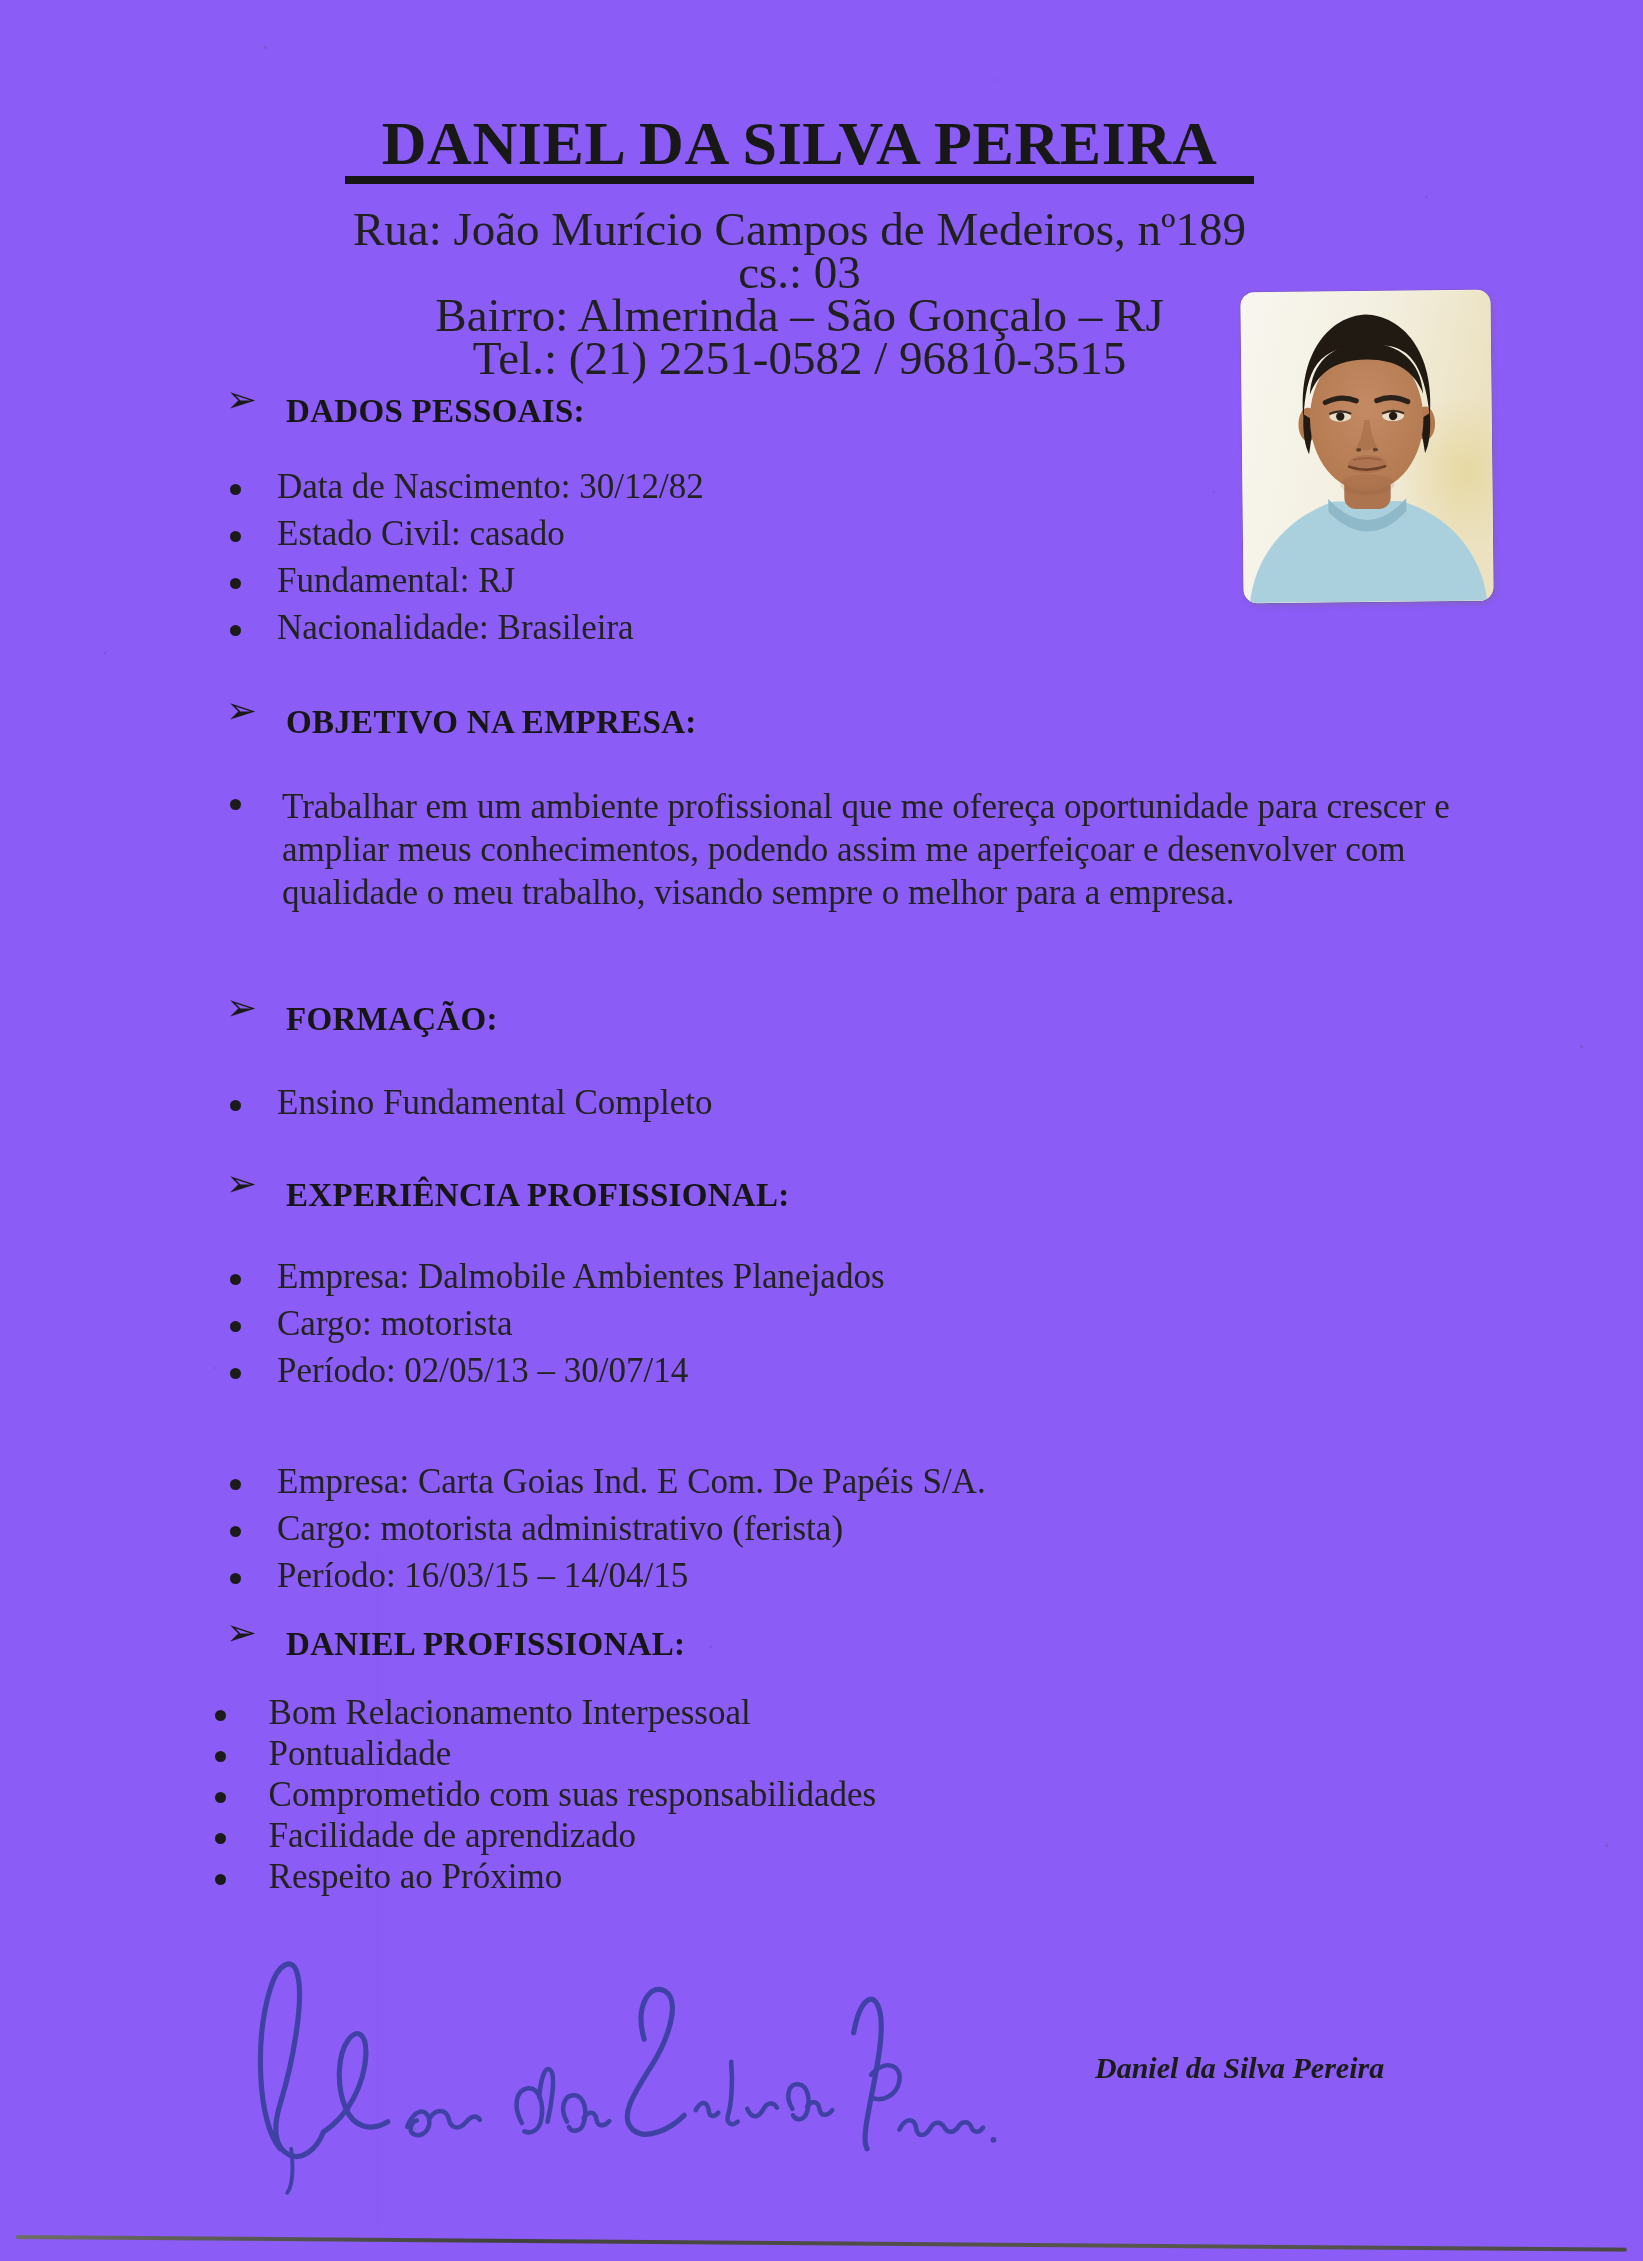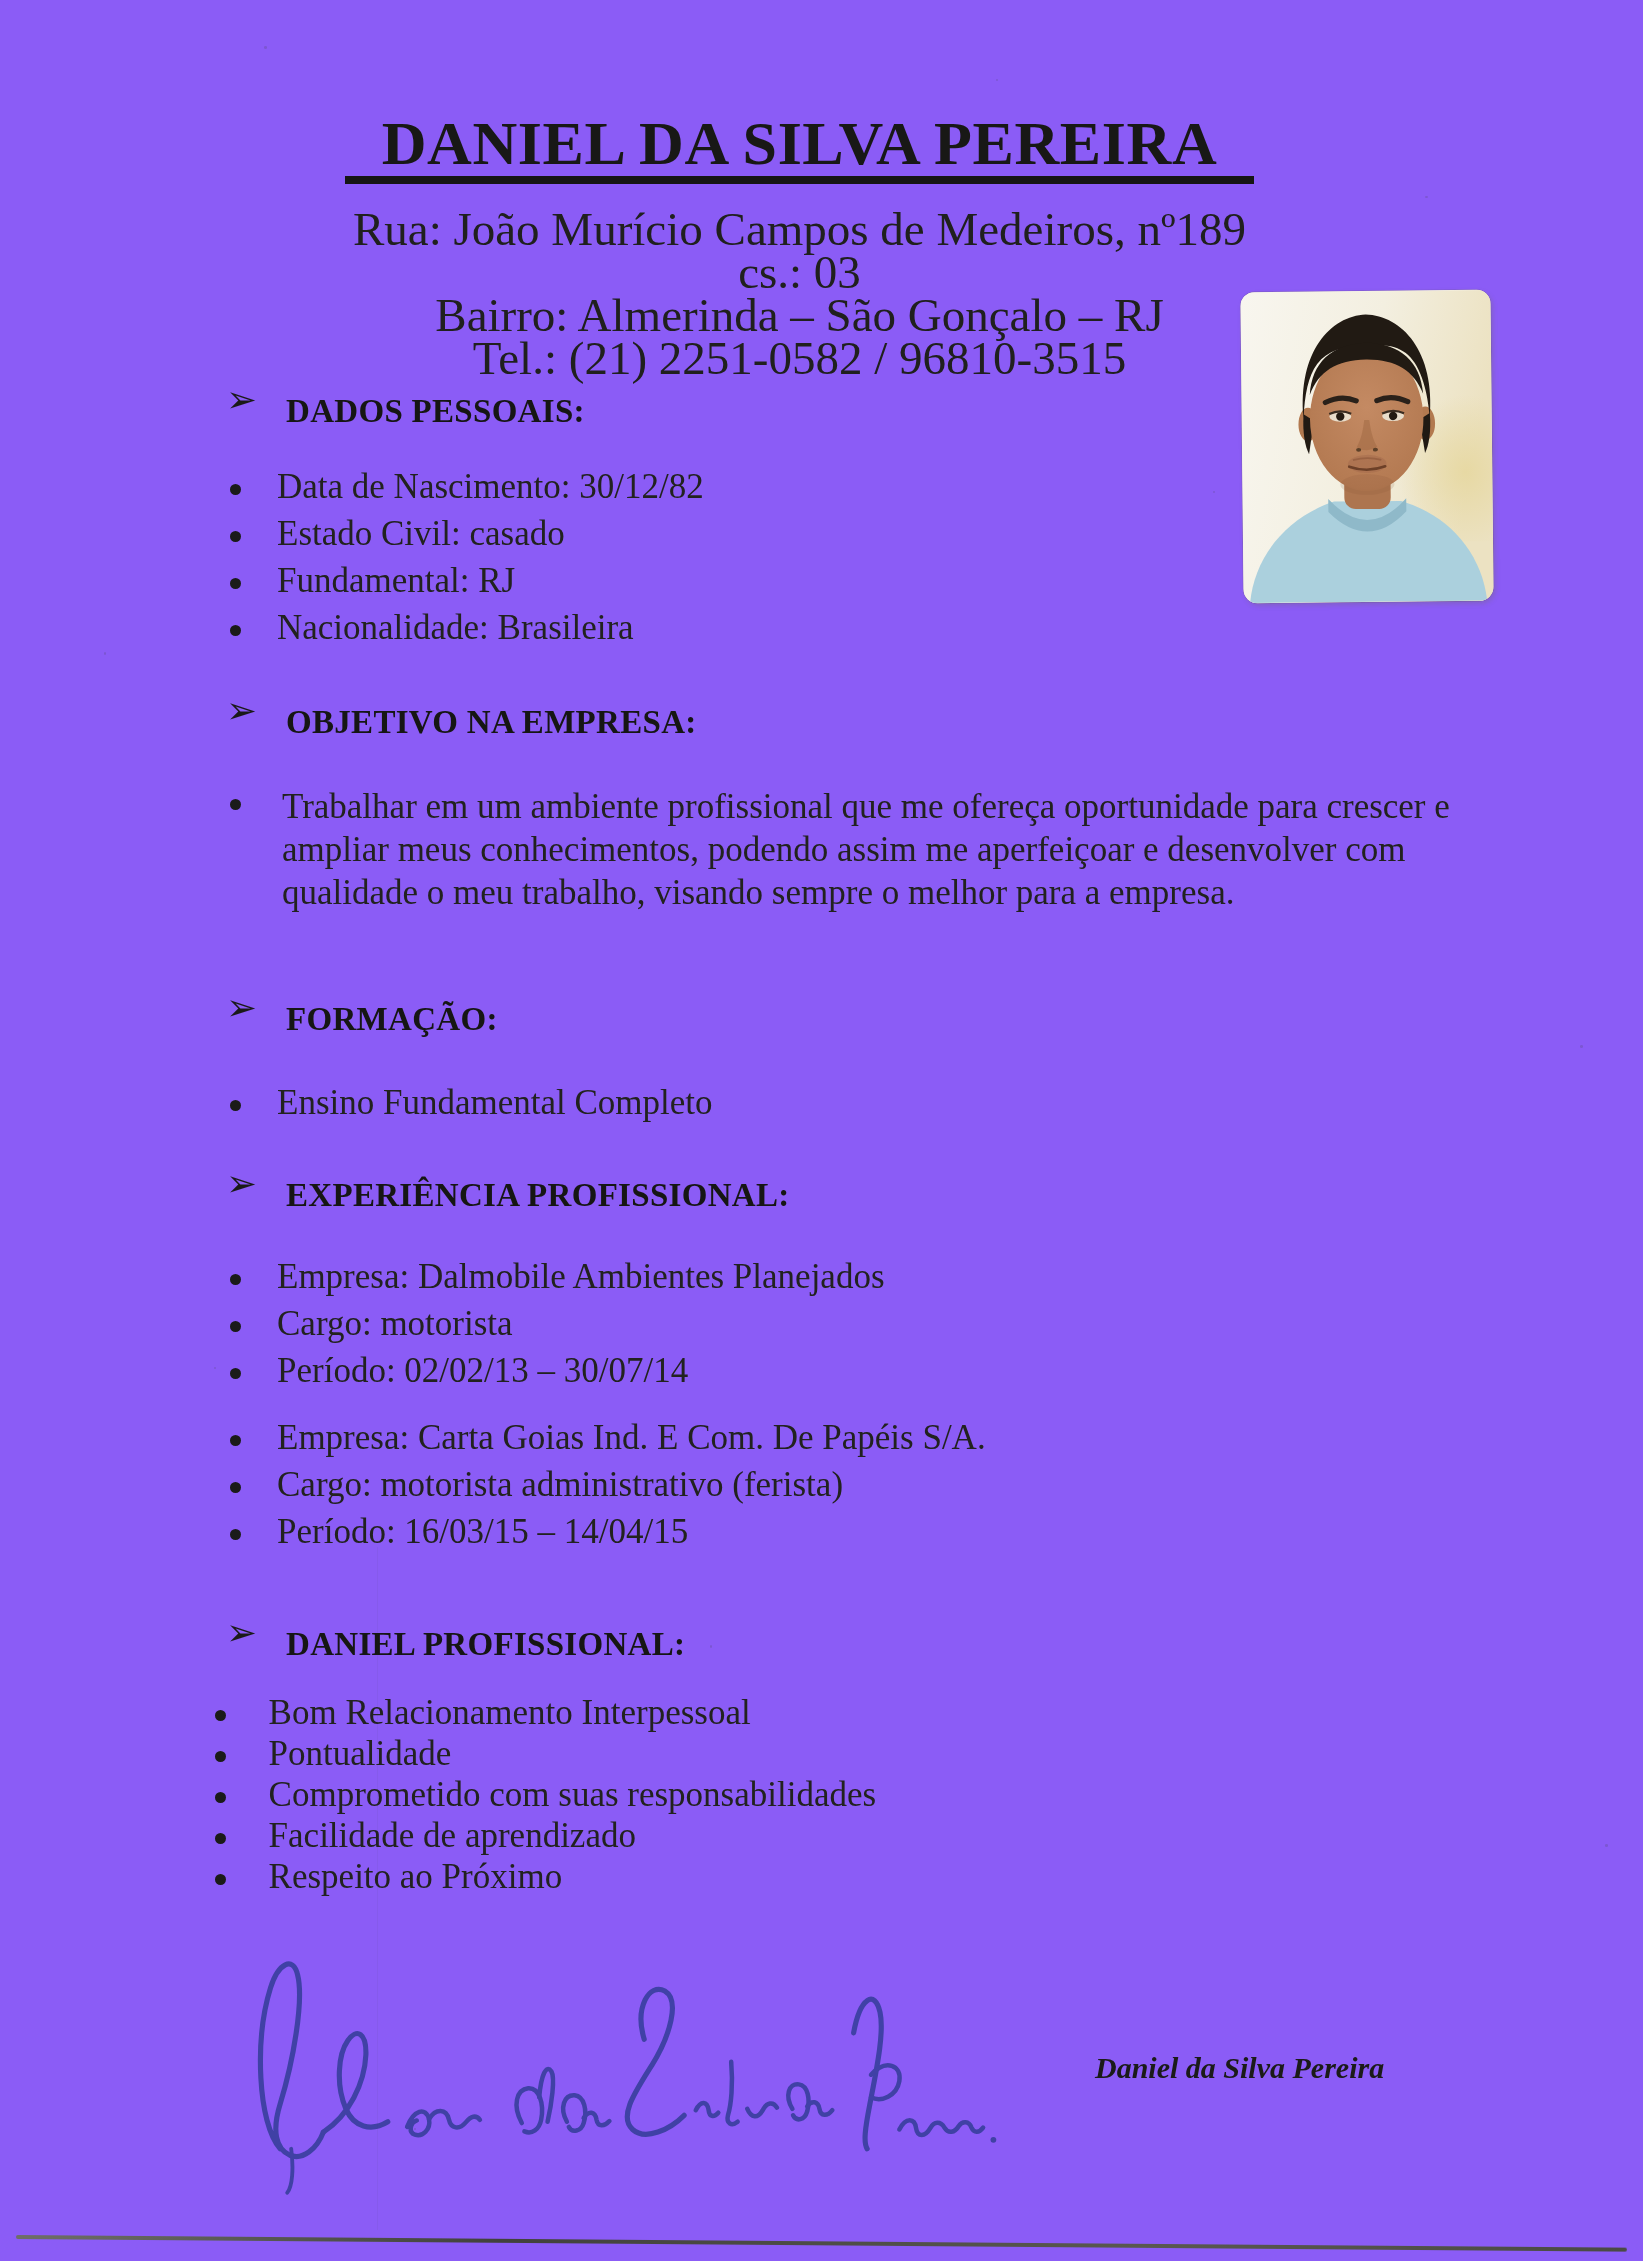--- a/index.html
+++ b/index.html
@@ -201,24 +201,24 @@
     <div class="item">
         <span class="bullet"></span>
         <span>Empresa: Dalmobile Ambientes Planejados</span>
       </div>
     <div class="item">
         <span class="bullet"></span>
         <span>Cargo: motorista</span>
       </div>
     <div class="item">
         <span class="bullet"></span>
-        <span>Período: 02/02/13 – 30/07/14</span>
-      </div>
-  </div>
-  <div class="blist" style="top:1414px">
+        <span>Período: 02/05/13 – 30/07/14</span>
+      </div>
+  </div>
+  <div class="blist" style="top:1458px">
     <div class="item">
         <span class="bullet"></span>
         <span>Empresa: Carta Goias Ind. E Com. De Papéis S/A.</span>
       </div>
     <div class="item">
         <span class="bullet"></span>
         <span>Cargo: motorista administrativo (ferista)</span>
       </div>
     <div class="item">
         <span class="bullet"></span>

